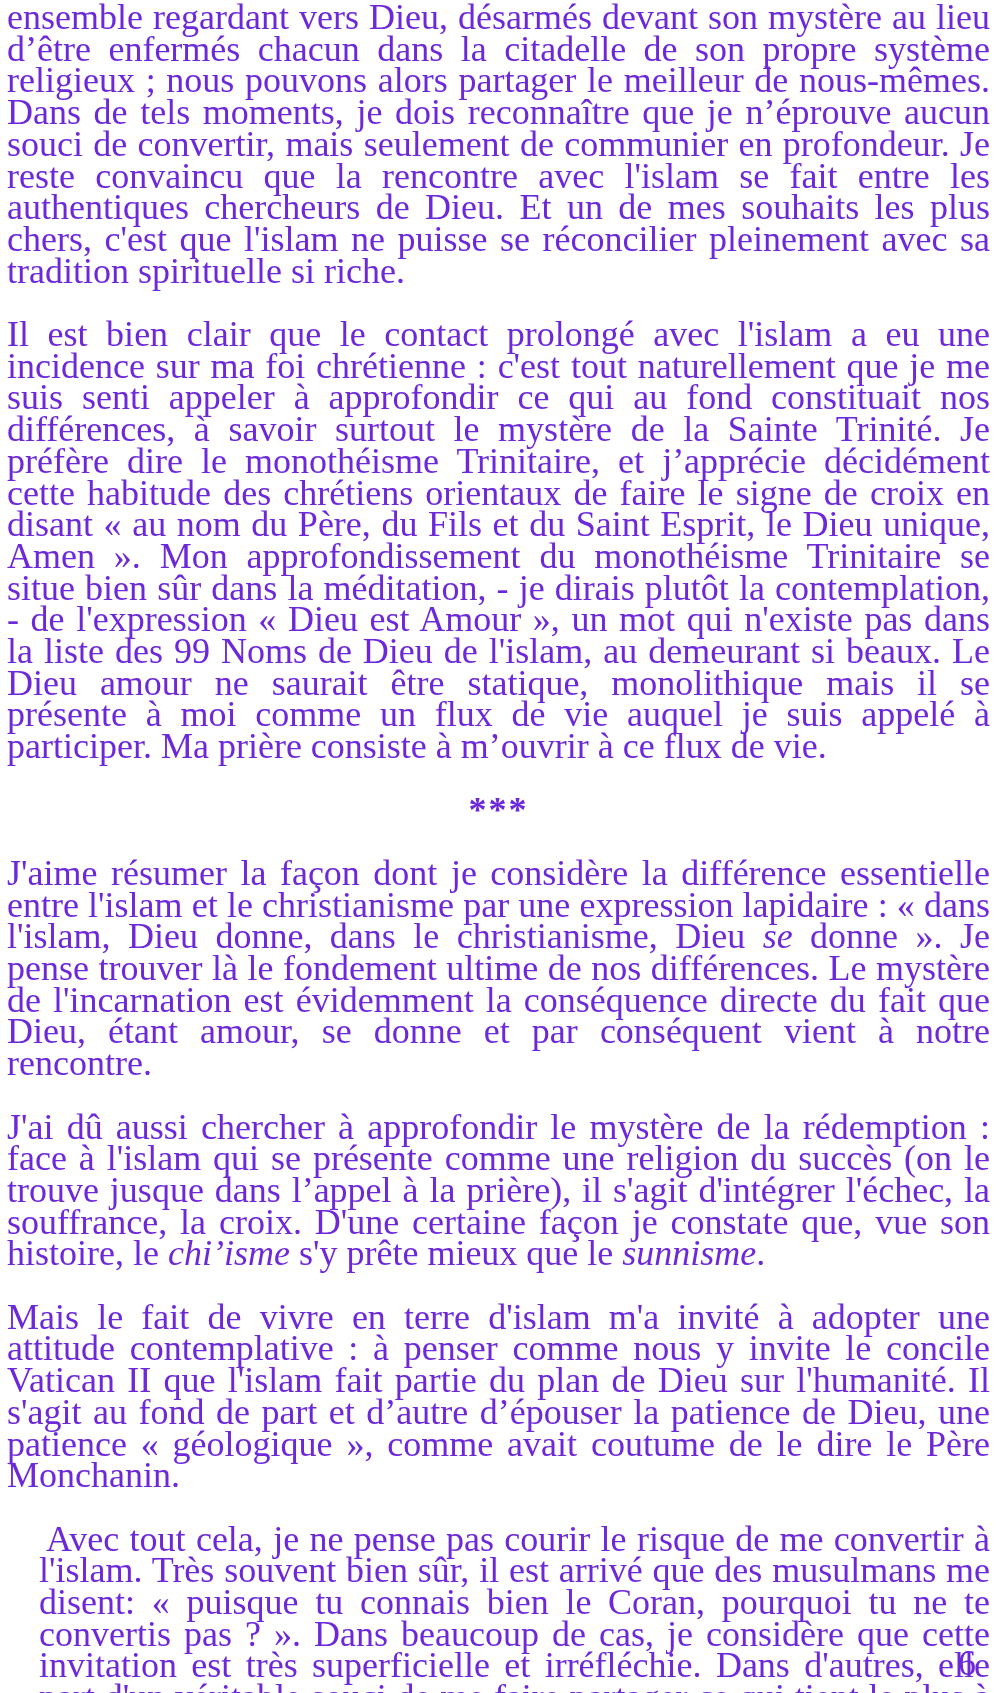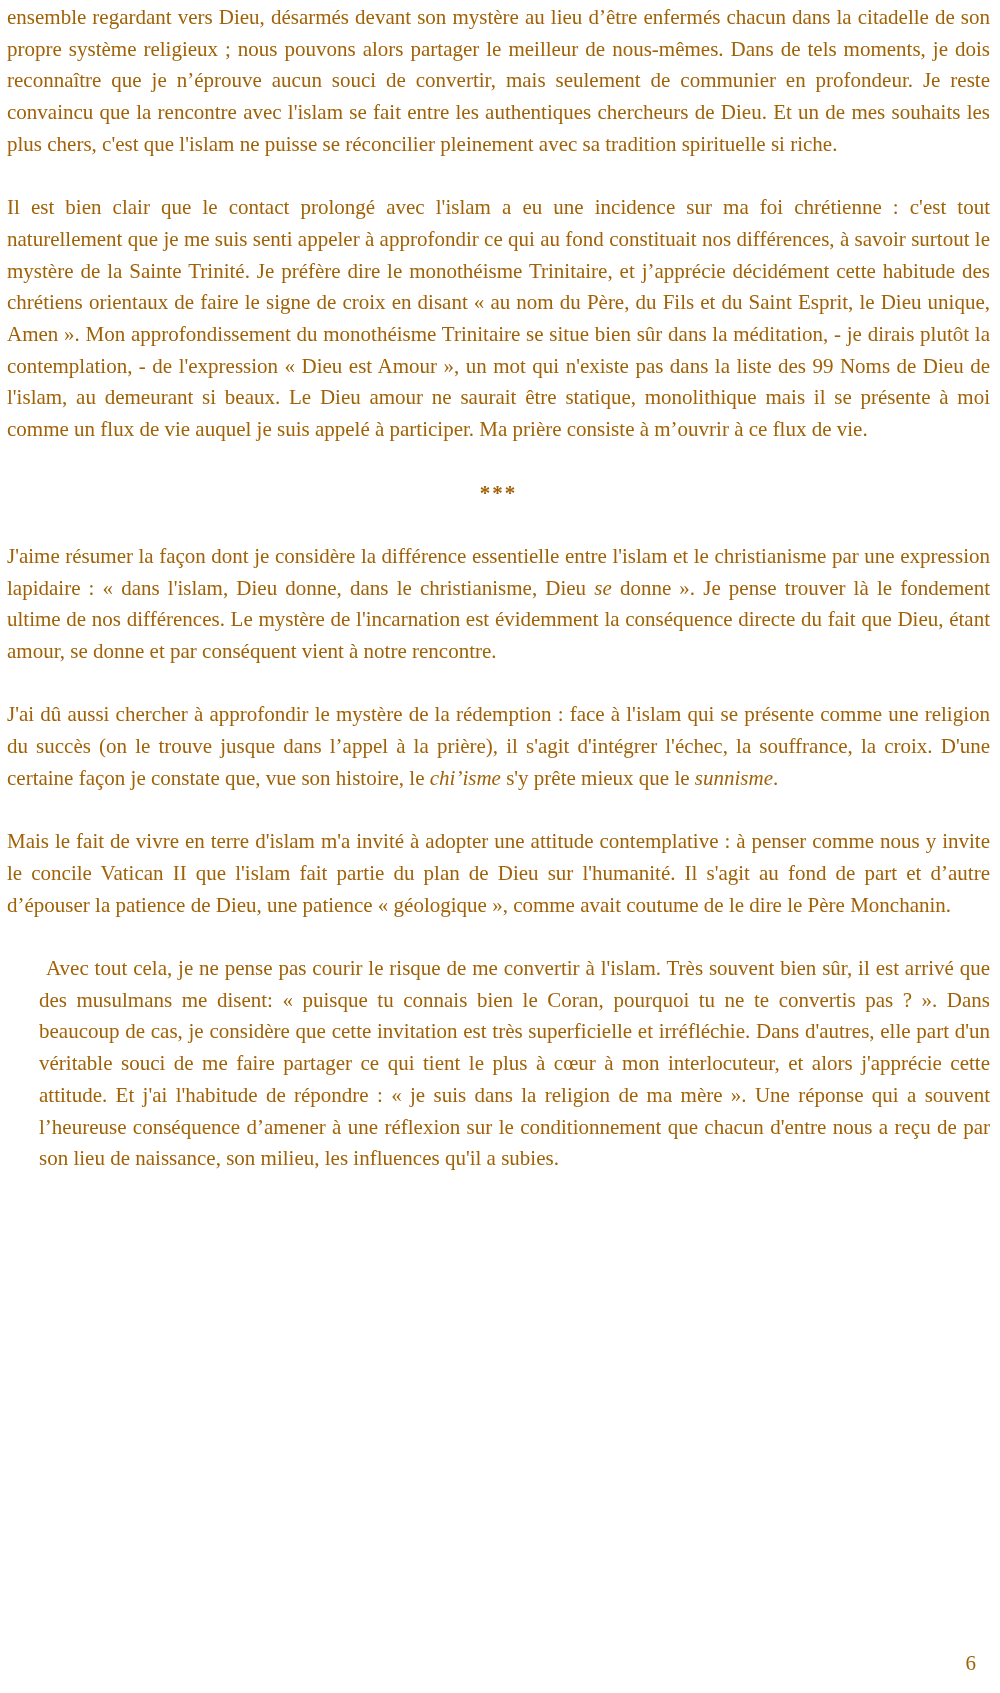--- a/index.html
+++ b/index.html
@@ -7,23 +7,23 @@
     padding: 0;
     background: #ffffff;
   }
   .page {
     position: relative;
     width: 1000px;
     height: 1693px;
     overflow: hidden;
     box-sizing: border-box;
     background: #ffffff;
-    color: #a16207;
+    color: #6d28d9;
     font-family: "Liberation Serif", "DejaVu Serif", serif;
-    font-size: 21px;
+    font-size: 36px;
     line-height: 31.7px;
     padding: 2px 10px 0 7px;
   }
   .page p {
     margin: 0 0 31.7px 0;
     text-align: justify;
   }
   .page p.sep {
     text-align: center;
     font-weight: bold;

